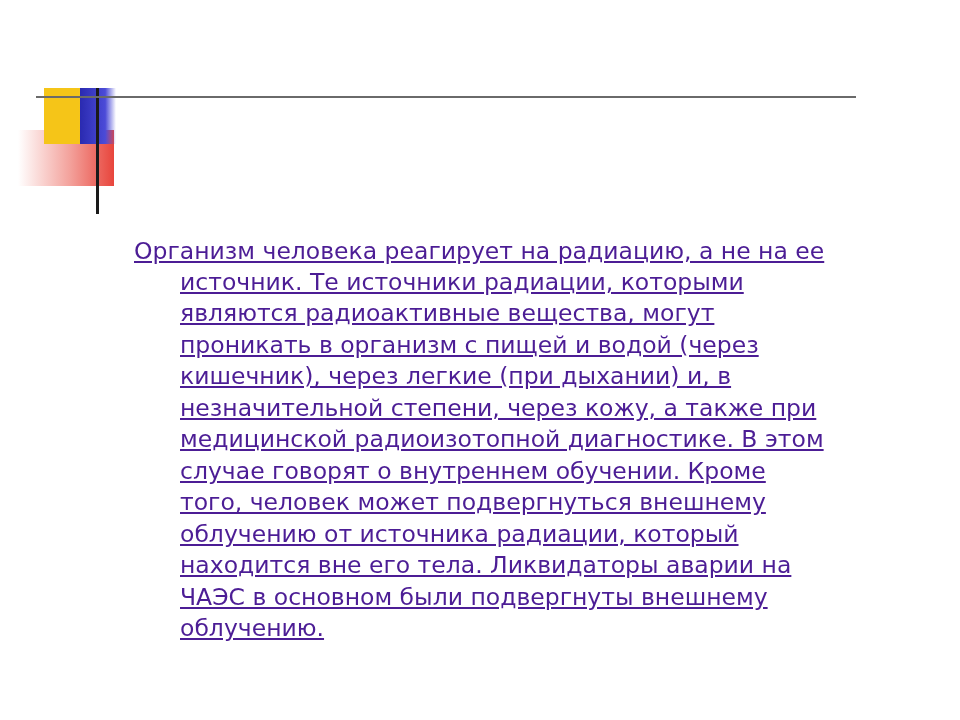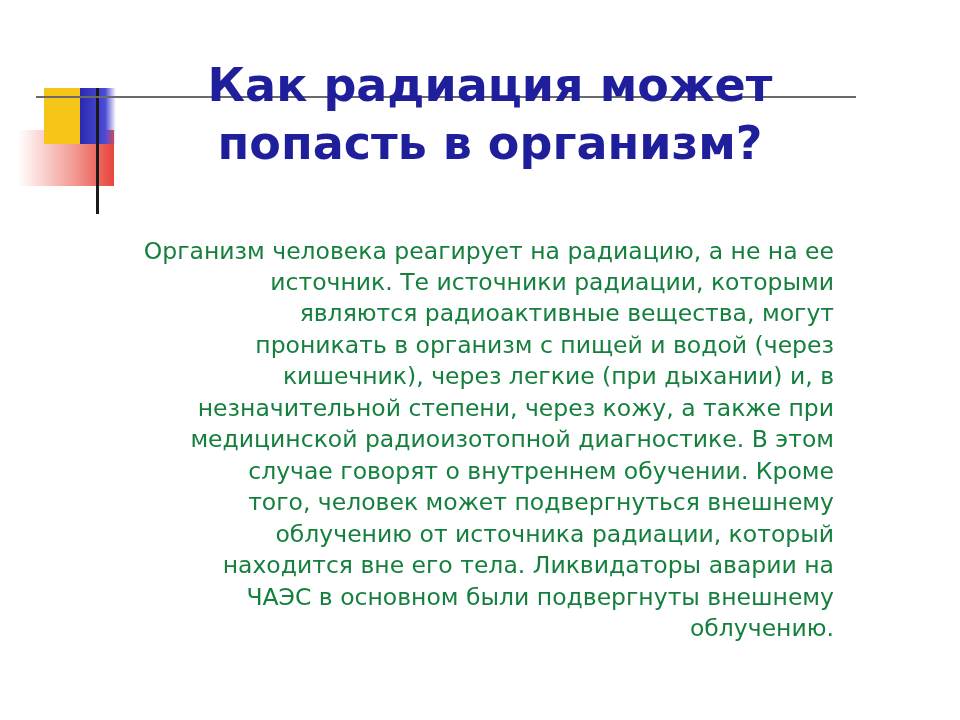--- a/index.html
+++ b/index.html
@@ -87,39 +87,39 @@
   .body-block {
     position: absolute;
     left: 134px;
     top: 212px;
     width: 700px;
   }
   .body-par {
     font-family: "DejaVu Sans", sans-serif;
     font-size: 23.5px;
     line-height: 1.34;
-    color: #15803d;
-    text-align: right;
+    color: #4c1d95;
+    text-align: left;
     text-indent: 0;
     padding-left: 46px;
     text-indent: -46px;
+    text-decoration: underline;
   }
 </style>
 </head>
 <body>
 
 <div class="slide">
 
   <div class="deco">
     <div class="deco-red"></div>
     <div class="deco-yellow"></div>
     <div class="deco-blue-sq"></div>
     <div class="deco-vline"></div>
   </div>
   <div class="deco-hline"></div>
 
-  <h1 class="title">Как радиация может попасть в организм?</h1>
 
   <div class="body-block">
     <p class="body-par">Организм человека реагирует на радиацию, а не на ее источник. Те источники радиации, которыми являются радиоактивные вещества, могут проникать в организм с пищей и водой (через кишечник), через легкие (при дыхании) и, в незначительной степени, через кожу, а также при медицинской радиоизотопной диагностике. В этом случае говорят о внутреннем обучении. Кроме того, человек может подвергнуться внешнему облучению от источника радиации, который находится вне его тела. Ликвидаторы аварии на ЧАЭС в основном были подвергнуты внешнему облучению.</p>
   </div>
 
 </div>
 
 </body></html>

